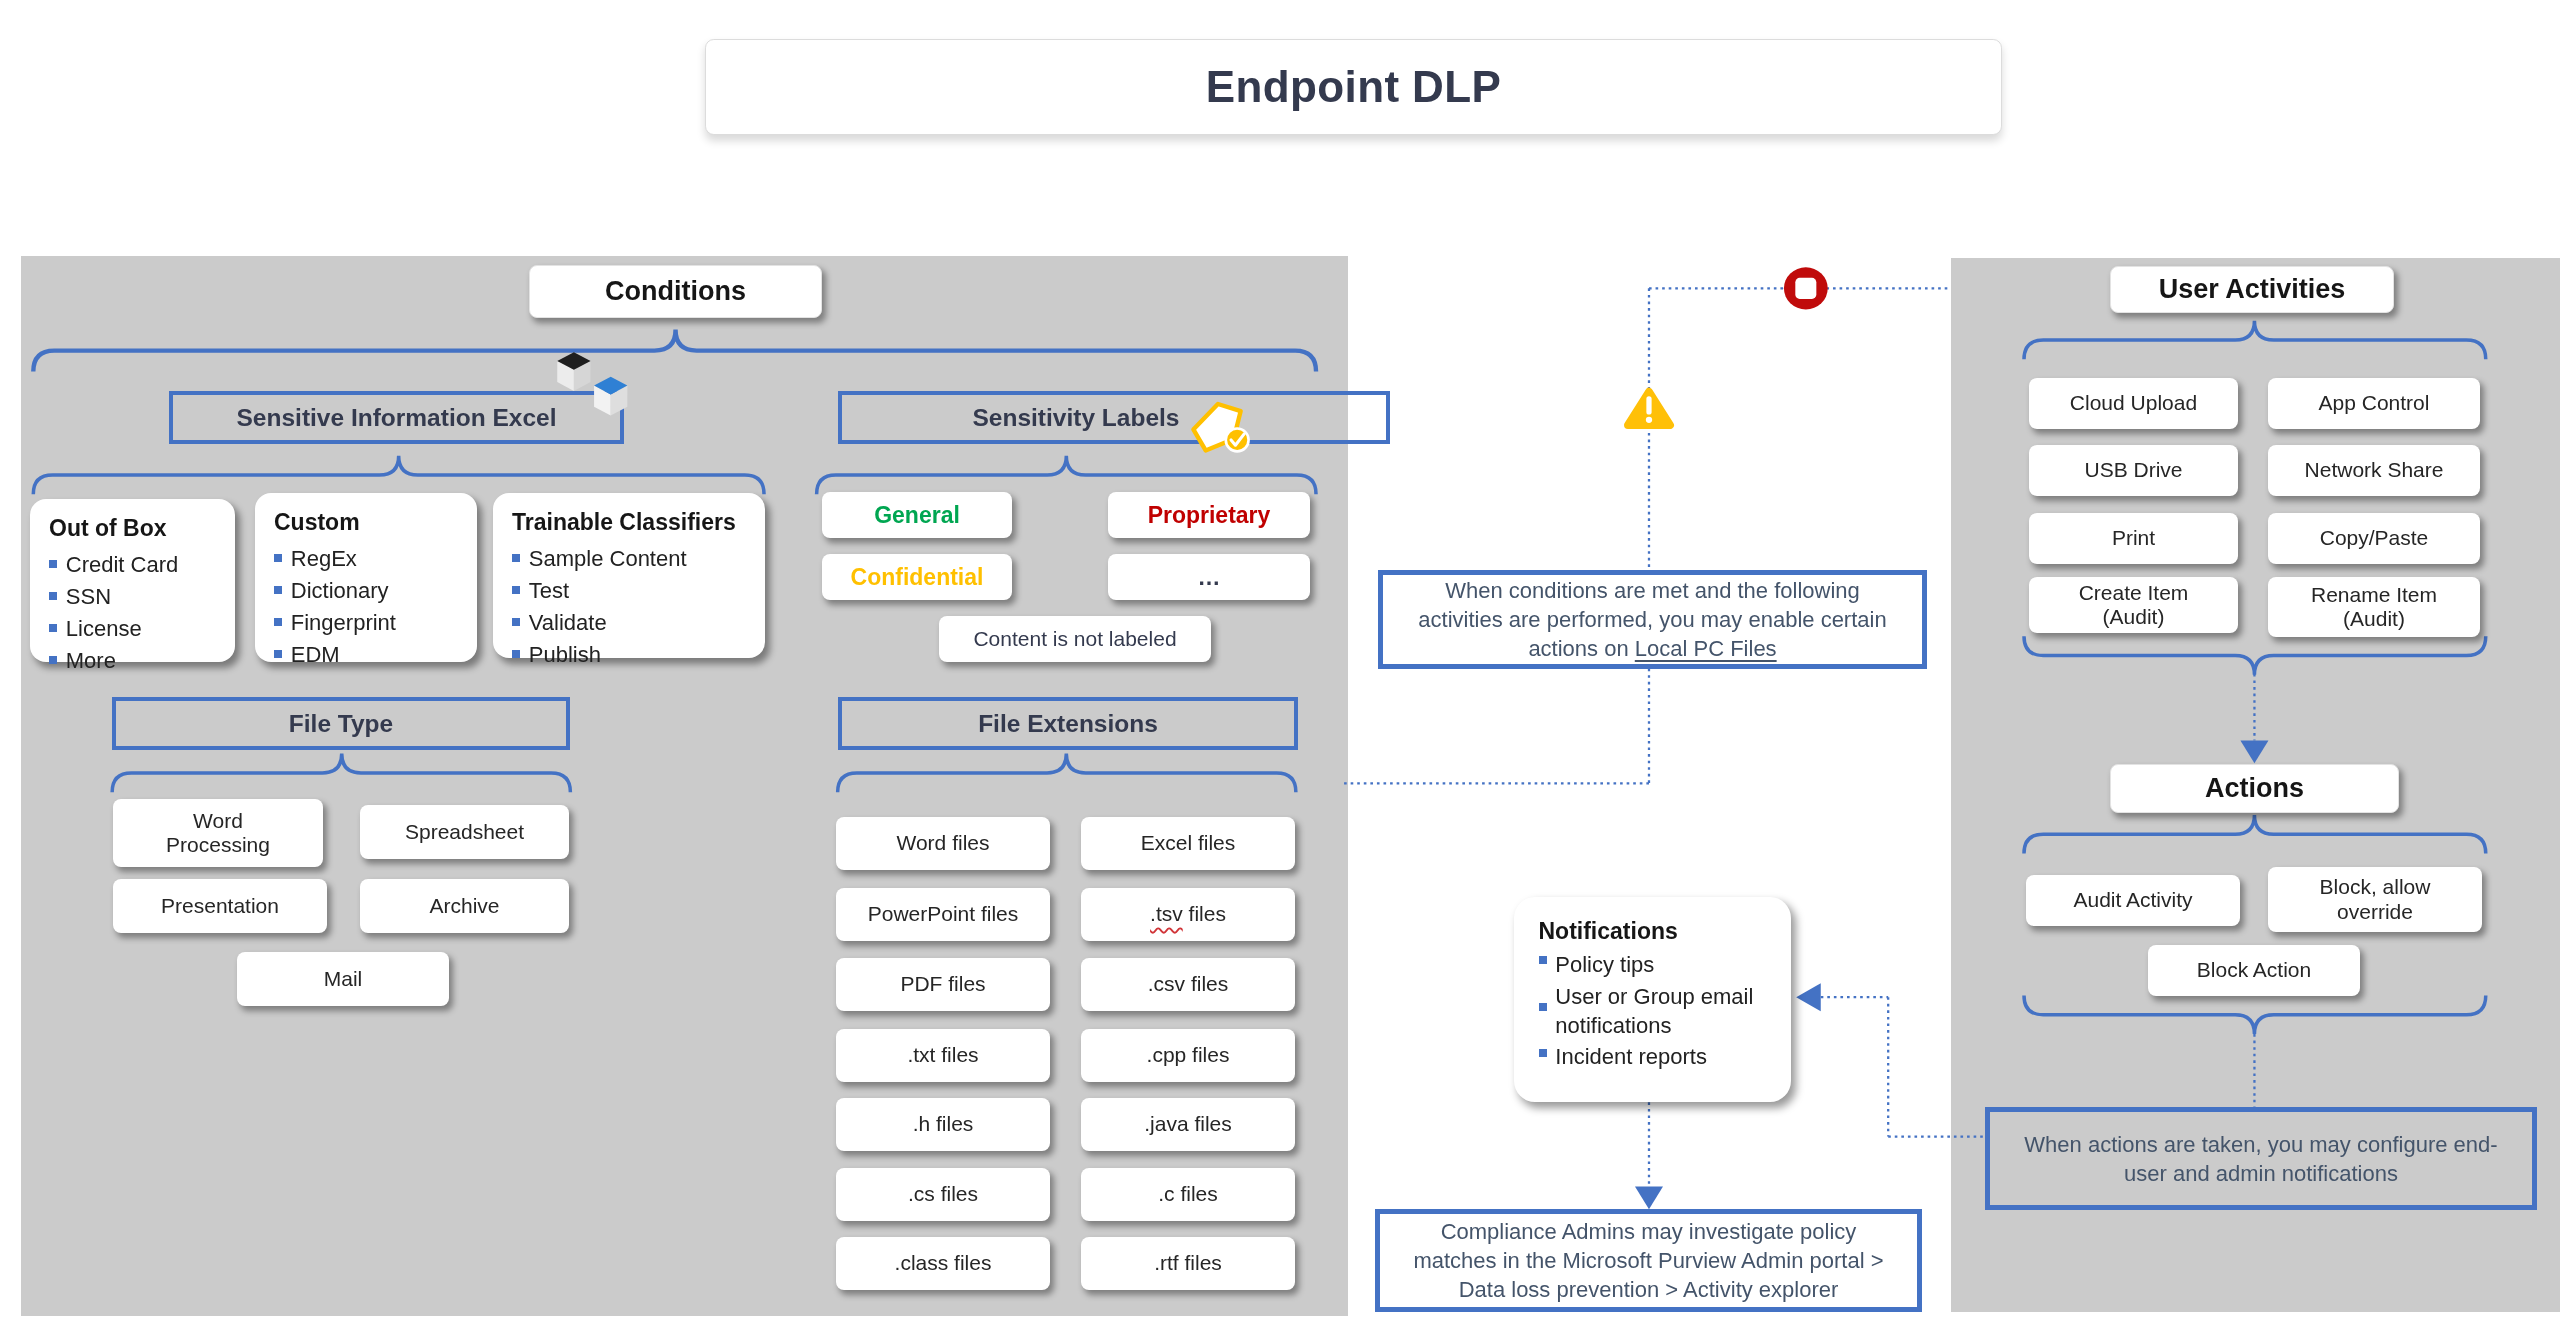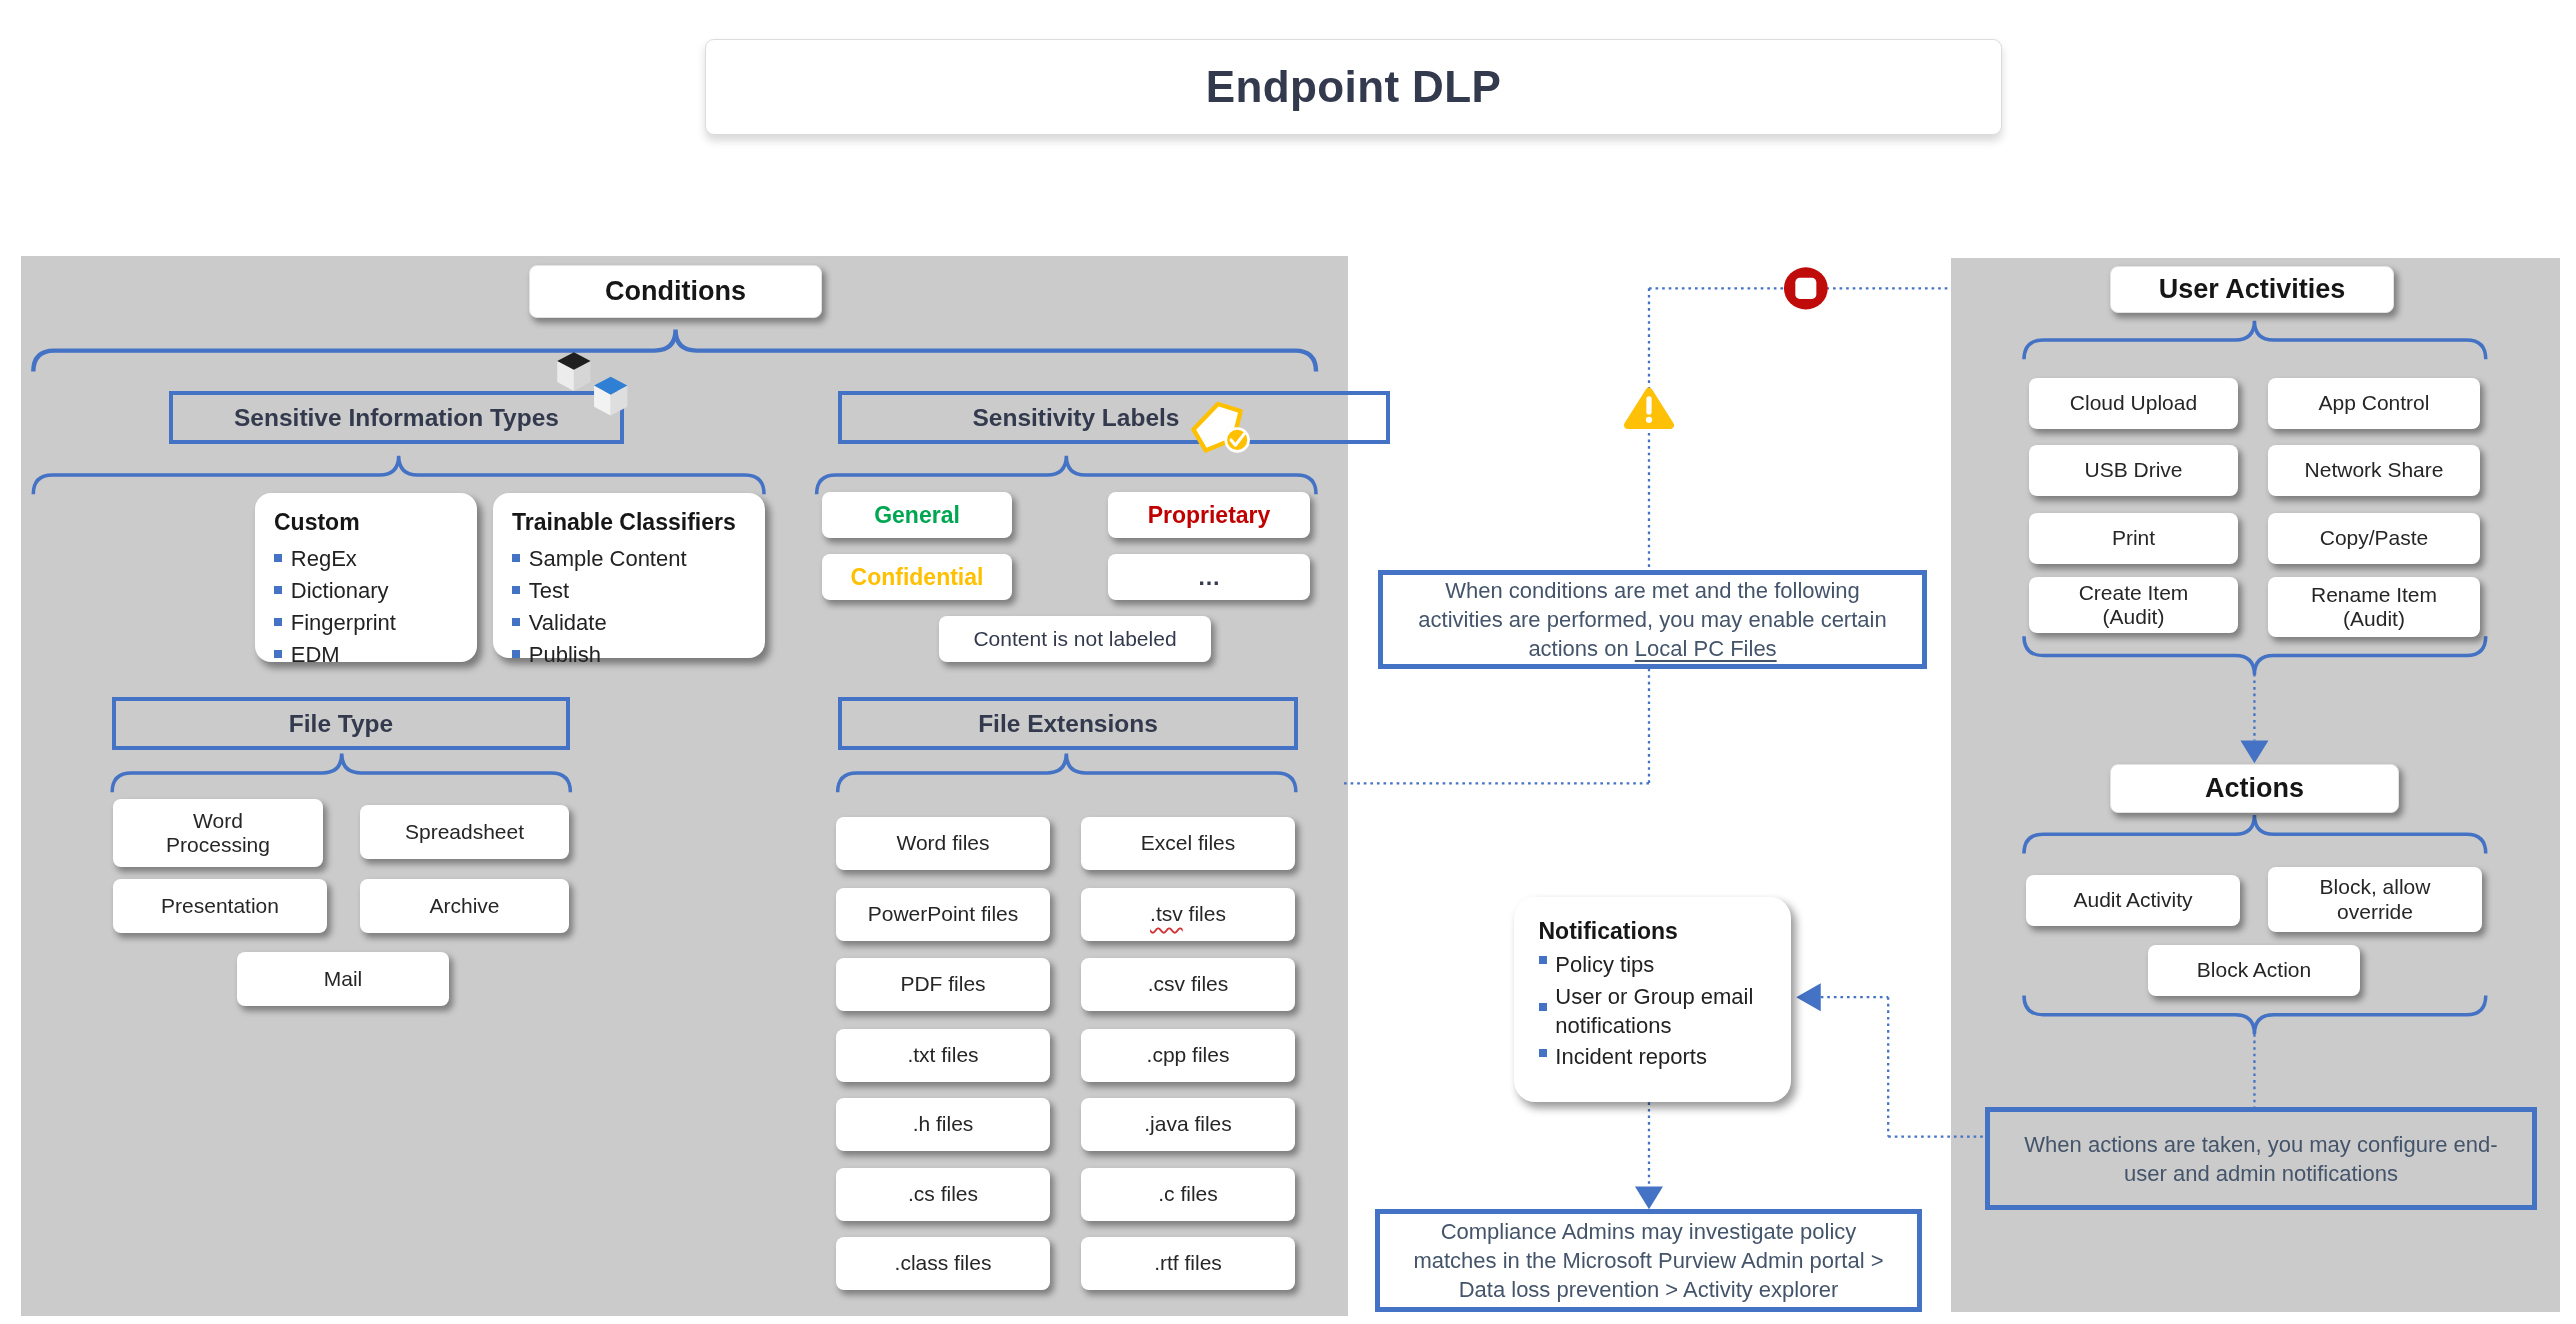--- a/index.html
+++ b/index.html
@@ -102,26 +102,45 @@
 
   <div class="abs flexc title-bar">
     <span>Endpoint DLP</span>
   </div>
 
   <div class="abs flexc hdr-white" style="left:529px;top:265px;width:293px;height:53px;">
     <span>Conditions</span>
   </div>
 
   <div class="abs flexc hdr-blue" style="left:169px;top:391px;width:455px;height:53px;">
-    <span>Sensitive Information Types</span>
+    <span>Sensitive Information Excel</span>
   </div>
   <div class="abs flexc hdr-blue" style="left:838px;top:391px;width:552px;height:53px;padding-right:76px;">
     <span>Sensitivity Labels</span>
   </div>
 
+  <div class="abs card" style="left:30px;top:499px;width:205px;height:163px;">
+    <div class="ctitle">Out of Box</div>
+    <div class="citem">
+        <span class="bullet"></span>
+        <span>Credit Card</span>
+      </div>
+    <div class="citem">
+        <span class="bullet"></span>
+        <span>SSN</span>
+      </div>
+    <div class="citem">
+        <span class="bullet"></span>
+        <span>License</span>
+      </div>
+    <div class="citem">
+        <span class="bullet"></span>
+        <span>More</span>
+      </div>
+  </div>
   <div class="abs card" style="left:255px;top:493px;width:222px;height:169px;">
     <div class="ctitle">Custom</div>
     <div class="citem">
         <span class="bullet"></span>
         <span>RegEx</span>
       </div>
     <div class="citem">
         <span class="bullet"></span>
         <span>Dictionary</span>
       </div>

